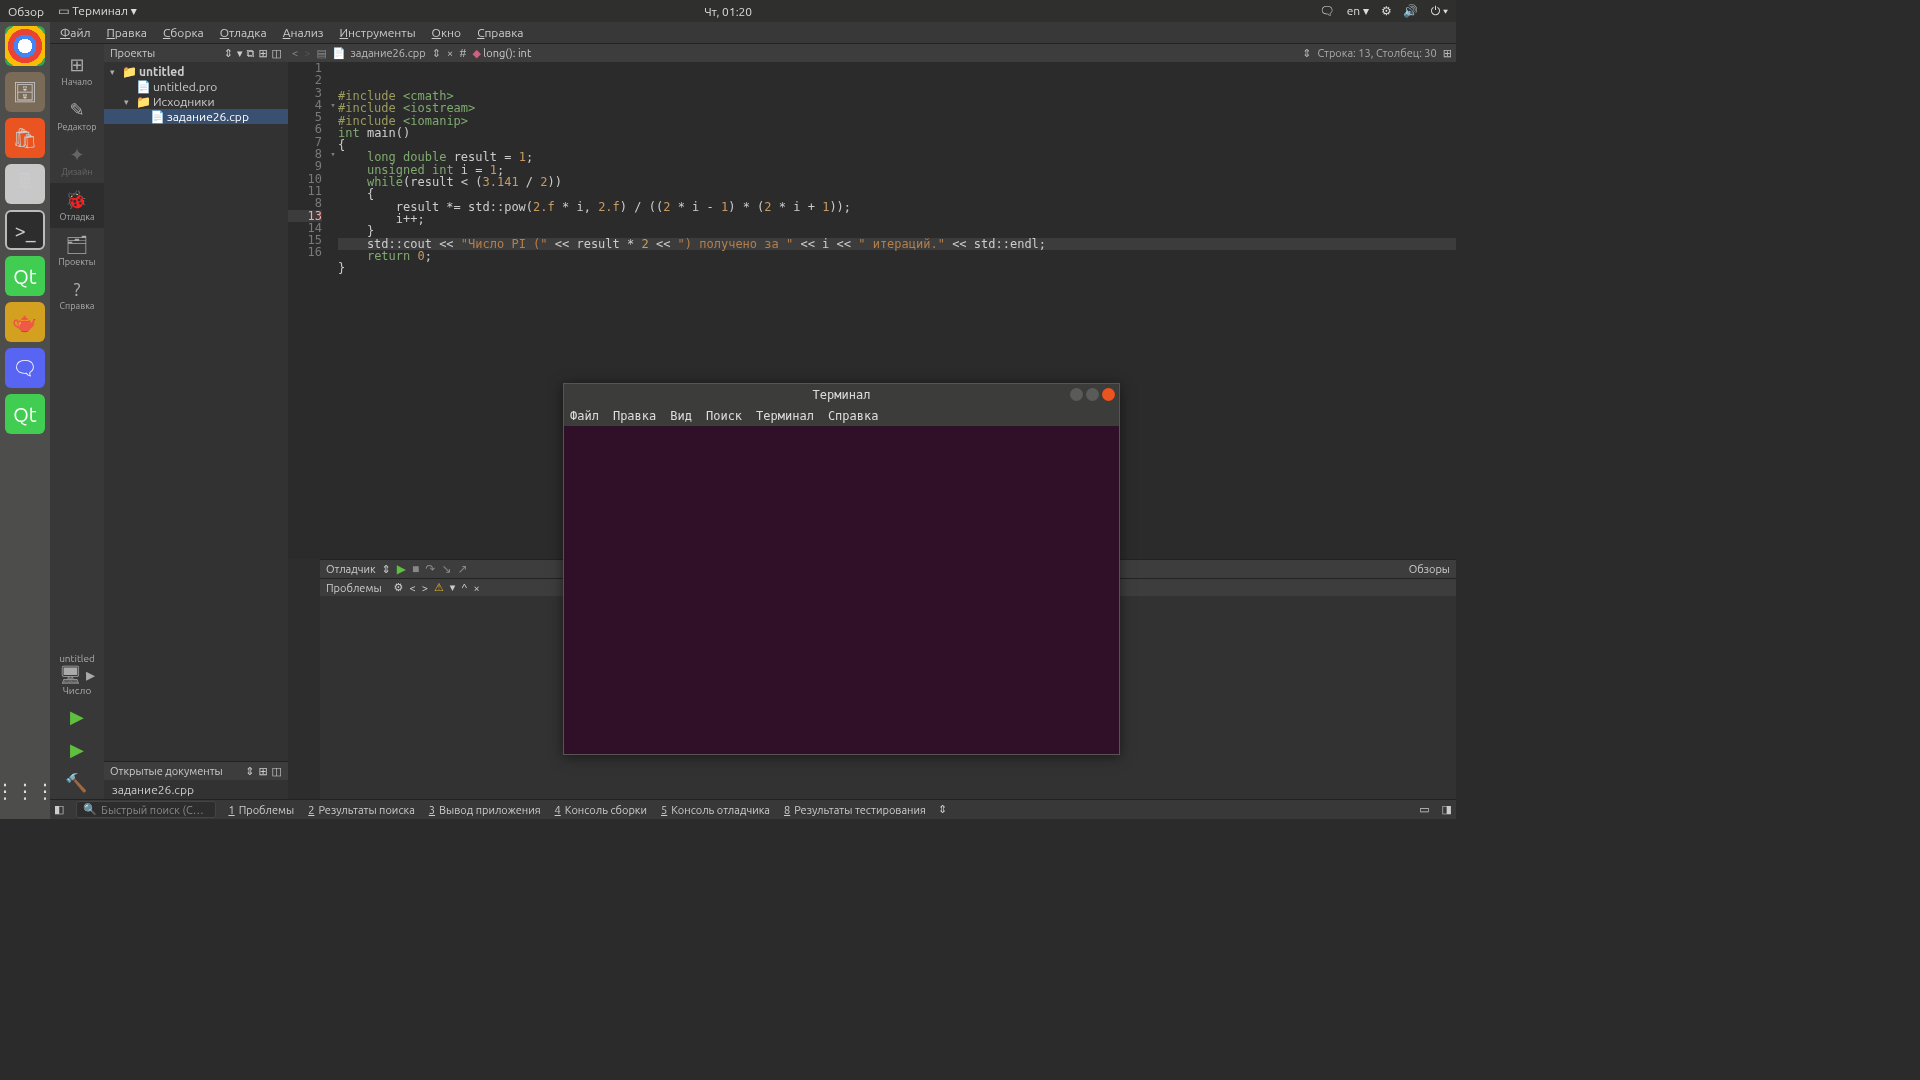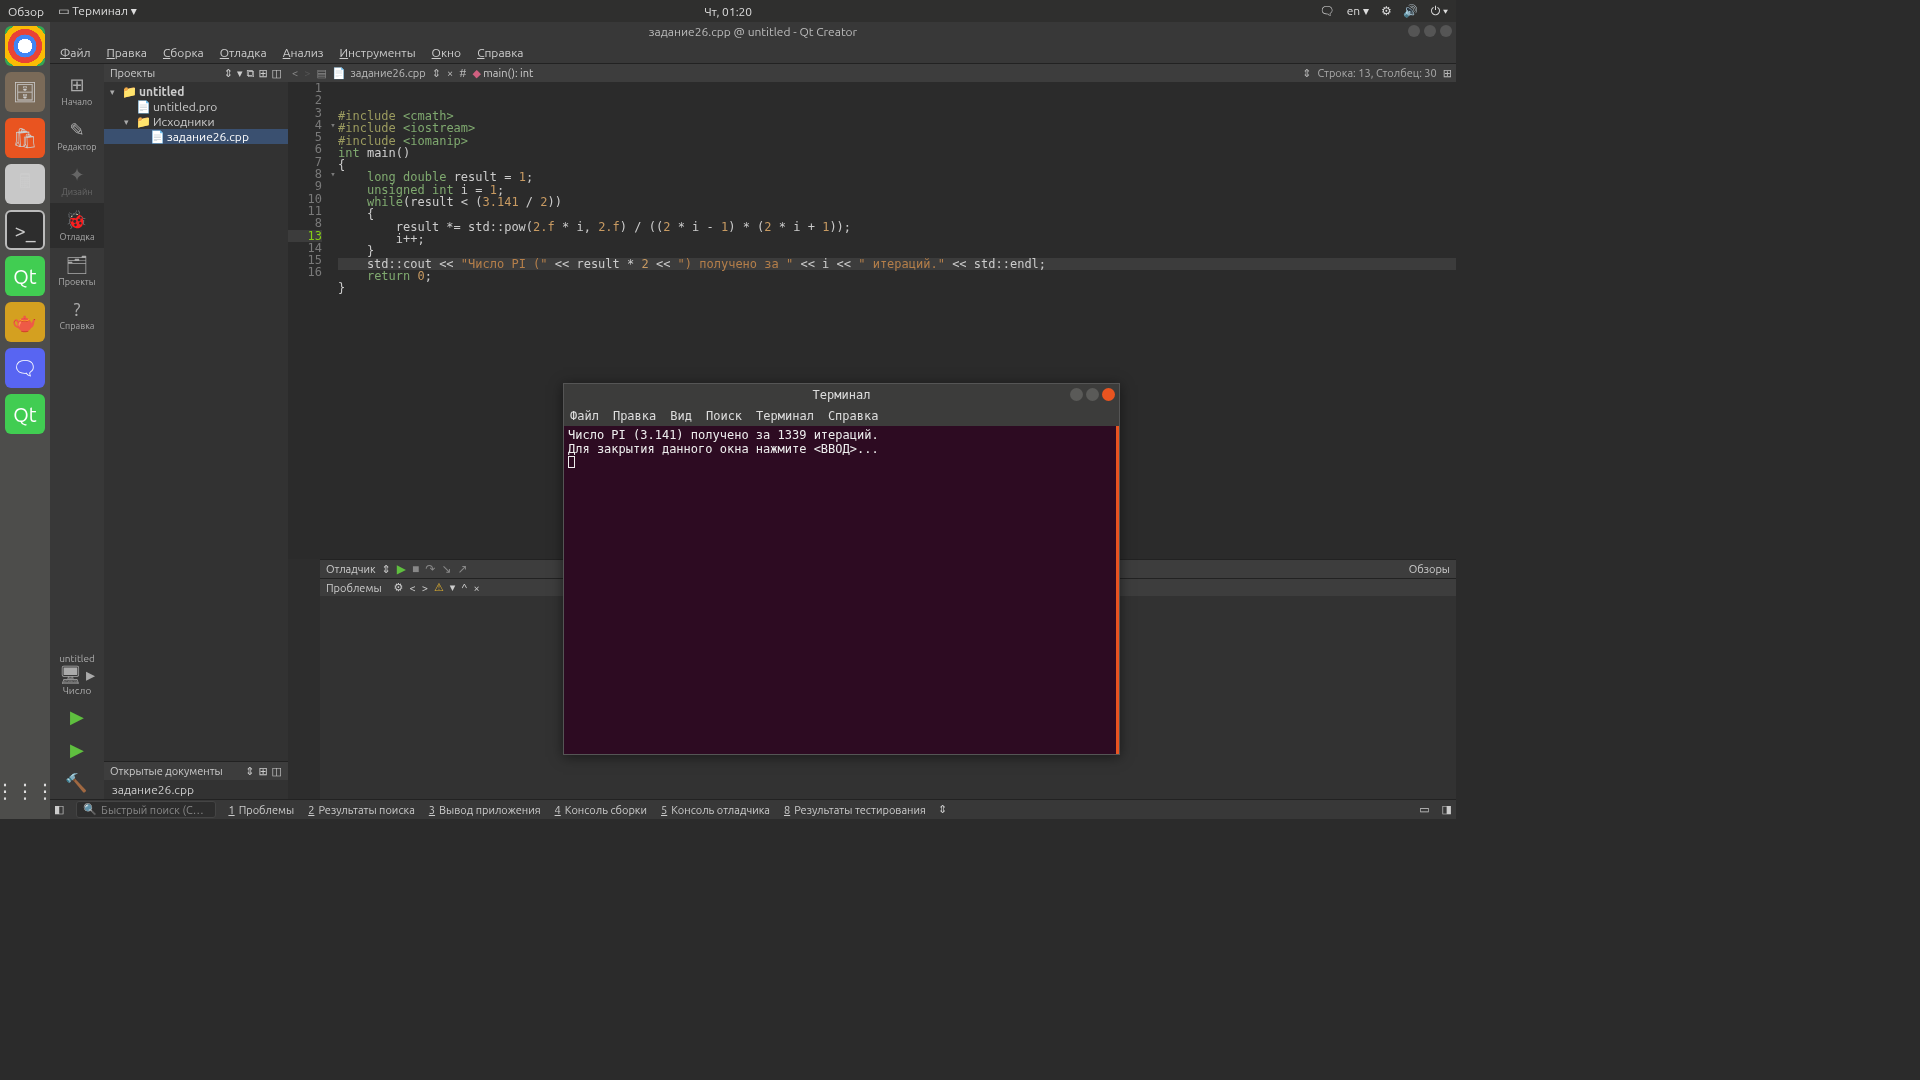--- a/index.html
+++ b/index.html
@@ -38,21 +38,21 @@
 .open-docs{border-top:1px solid #222;}
 .editor-col{flex:1;display:flex;flex-direction:column;min-width:0;}
 .edtabs{height:18px;background:#3d3d3d;display:flex;align-items:center;padding:0 4px;gap:6px;color:#bbb;font-size:11px;}
 .edtabs .nav{color:#888;}
 .edtabs .fname{display:flex;align-items:center;gap:4px;}
 .edtabs .grow{flex:1;}
 .edtabs .status{color:#aaa;}
 .code-area{flex:1;display:flex;background:#2b2b2b;font-family:"DejaVu Sans Mono",monospace;font-size:12px;line-height:12.3px;overflow:hidden;}
 .gutter{width:40px;text-align:right;color:#7a7a7a;padding:0 6px 0 0;user-select:none;background:#2b2b2b;}
 .gutter .ln{height:12.3px;}
-.gutter .ln.cur{background:#3c3c3c;color:#84cc16;}
+.gutter .ln.cur{background:#3c3c3c;color:#fca5a5;}
 .fold{width:10px;color:#7a7a7a;}
 .fold .fr{height:12.3px;font-size:9px;text-align:center;}
 .code{flex:1;color:#ccc;white-space:pre;margin-top:28px;}
 .code .cl{height:12.3px;}
 .code .cl.cur{background:#3c3c3c;}
 .kw{color:#7fa96f;}
 .pp{color:#9b9b5f;}
 .inc{color:#7fa96f;}
 .ty{color:#7fa96f;}
 .fn{color:#d0d0d0;}
@@ -104,28 +104,20 @@
   <div class="licon" style="background:#c8c8c8;">🖩</div>
   <div class="licon" style="background:#2d2d2d;border:2px solid #bbb;">&gt;_</div>
   <div class="licon" style="background:#41cd52;color:#fff;">Qt</div>
   <div class="licon" style="background:#d4a020;">🫖</div>
   <div class="licon" style="background:#5865f2;color:#fff;">🗨</div>
   <div class="licon" style="background:#41cd52;color:#fff;">Qt</div>
   <div class="licon apps" style="color:#ddd;">⋮⋮⋮</div>
 </div>
 
 <div class="ide">
-  <div class="ide-title">
-    <span>задание26.cpp @ untitled - Qt Creator</span>
-    <div class="wctrl">
-      <span></span>
-      <span></span>
-      <span></span>
-    </div>
-  </div>
   <div class="ide-menu" id="ide-menu">
       <span>Файл</span>
       <span>Правка</span>
       <span>Сборка</span>
       <span>Отладка</span>
       <span>Анализ</span>
       <span>Инструменты</span>
       <span>Окно</span>
       <span>Справка</span>
     </div>
@@ -221,21 +213,21 @@
 
     <div class="editor-col">
       <div class="edtabs">
         <span class="nav">&lt;</span>
         <span class="nav" style="color:#555;">&gt;</span>
         <span class="nav">▤</span>
         <span class="fname">📄 <span>задание26.cpp</span></span>
         <span>⇕</span>
         <span>×</span>
         <span>#</span>
-        <span style="color:#d06080;">◆ <span style="color:#ccc;">main(): int</span></span>
+        <span style="color:#d06080;">◆ <span style="color:#ccc;">long(): int</span></span>
         <span class="grow"></span>
         <span>⇕</span>
         <span class="status">Строка: 13, Столбец: 30</span>
         <span>⊞</span>
       </div>
       <div class="code-area">
         <div class="gutter" id="gutter">
             <div class="ln">1</div>
             <div class="ln">2</div>
             <div class="ln">3</div>
@@ -328,16 +320,13 @@
     </div>
   </div>
   <div class="term-menu" id="term-menu">
       <span>Файл</span>
       <span>Правка</span>
       <span>Вид</span>
       <span>Поиск</span>
       <span>Терминал</span>
       <span>Справка</span>
     </div>
-  <div class="term-body" id="term-body">Число PI (3.141) получено за 1339 итераций.
-Для закрытия данного окна нажмите &lt;ВВОД&gt;...
-<span class="cursor"></span></div>
 </div>
 
 </body></html>

